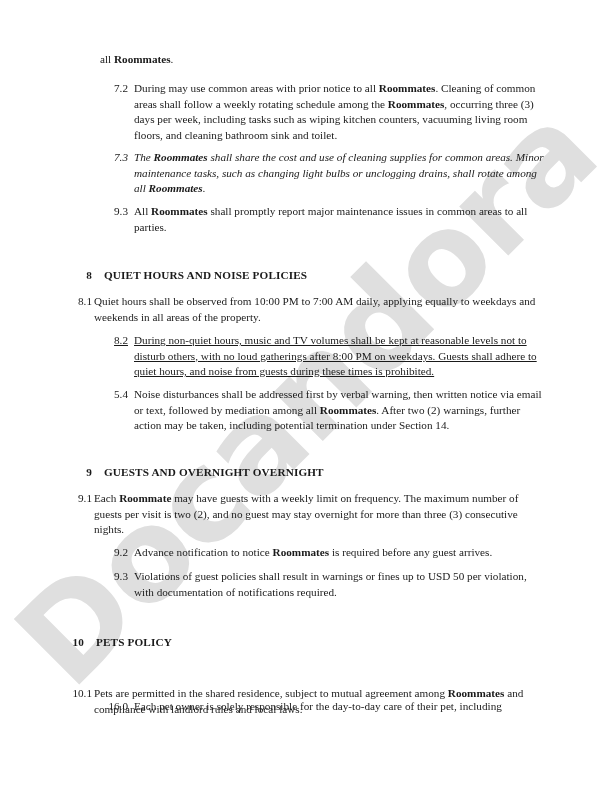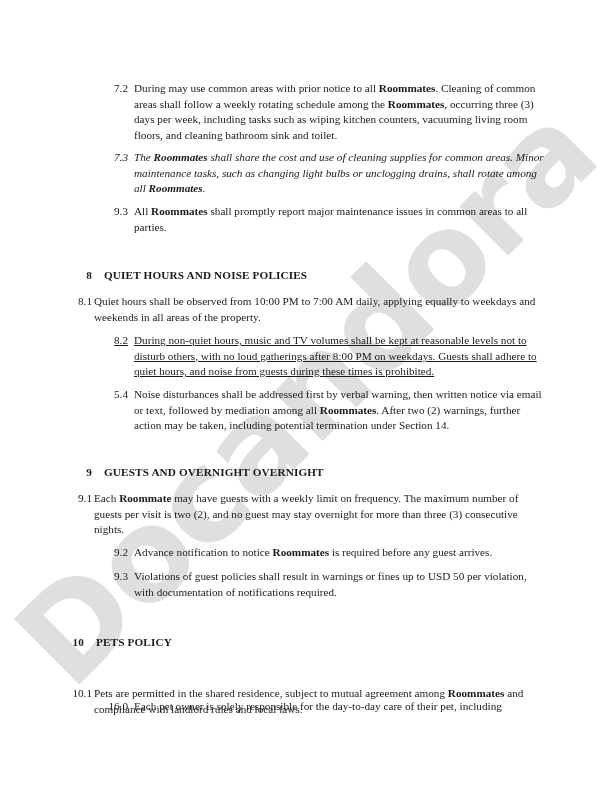--- a/index.html
+++ b/index.html
@@ -117,20 +117,23 @@
 <body>
 
 <div class="page">
 
   <div class="watermark-layer">
     <div class="watermark-text" style="font-size: 126.916px;">Docandora</div>
   </div>
 
   <div class="content">
 
+    <div class="block cont-para">
+      <span>all </span><b>Roommates</b><span>.</span>
+    </div>
 
     <div class="block clause lvl2" style="left:100px; top:81px; width:445px;">
       <span class="num">7.2</span>
       <span class="body"><span>During may use common areas with prior notice to all </span><b>Roommates</b><span>. Cleaning of common areas shall follow a weekly rotating schedule among the </span><b>Roommates</b><span>, occurring three (3) days per week, including tasks such as wiping kitchen counters, vacuuming living room floors, and cleaning bathroom sink and toilet.</span></span>
     </div>
 
     <div class="block clause lvl2" style="left:100px; top:150px; width:445px;font-style:italic;">
       <span class="num">7.3</span>
       <span class="body"><span>The </span><b>Roommates</b><span> shall share the cost and use of cleaning supplies for common areas. Minor maintenance tasks, such as changing light bulbs or unclogging drains, shall rotate among all </span><b>Roommates</b><span>.</span></span>
     </div>

